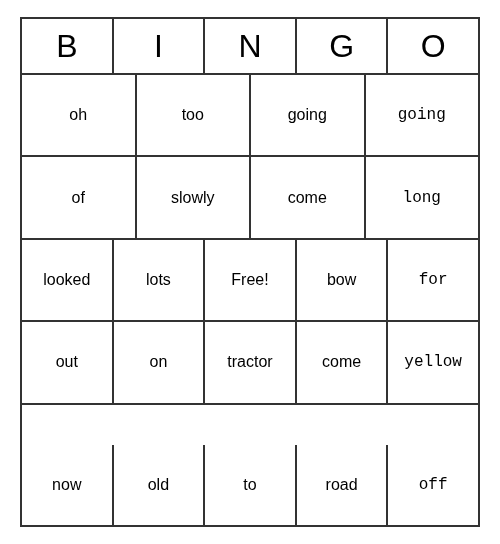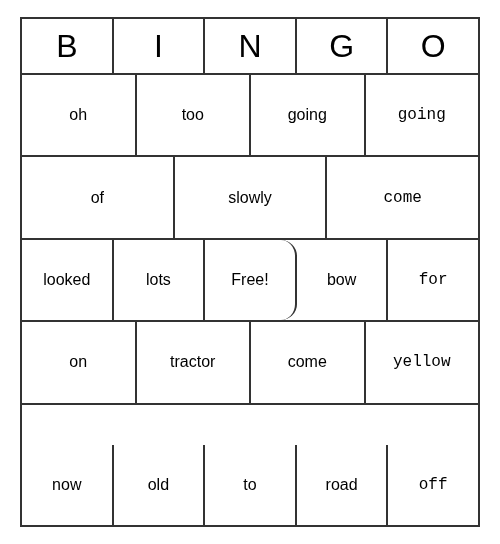--- a/index.html
+++ b/index.html
@@ -74,21 +74,20 @@
       padding: 4px 10px;
     }
 
     .bingo-cell:last-child {
       border-right: none;
       font-family: Liberation Mono, monospace;
     }
 
     .free-cell {
       font-weight: normal;
-      border-radius: 16px;
     }
   </style>
 </head>
 <body>
 
 <div class="bingo-card">
   <div class="bingo-header">
   <div class="bingo-header-cell">B</div>
       <div class="bingo-header-cell">I</div>
       <div class="bingo-header-cell">N</div>
@@ -99,29 +98,31 @@
   <div class="bingo-row">
         <div class="bingo-cell">oh</div>
         <div class="bingo-cell">too</div>
         <div class="bingo-cell">going</div>
         <div class="bingo-cell">going</div>
       </div>
       <div class="bingo-row">
         <div class="bingo-cell">of</div>
         <div class="bingo-cell">slowly</div>
         <div class="bingo-cell">come</div>
+        <div class="bingo-cell">long</div>
       </div>
       <div class="bingo-row">
         <div class="bingo-cell">looked</div>
         <div class="bingo-cell">lots</div>
         <div class="bingo-cell free-cell">Free!</div>
         <div class="bingo-cell">bow</div>
         <div class="bingo-cell">for</div>
       </div>
       <div class="bingo-row">
+        <div class="bingo-cell">out</div>
         <div class="bingo-cell">on</div>
         <div class="bingo-cell">tractor</div>
         <div class="bingo-cell">come</div>
         <div class="bingo-cell">yellow</div>
       </div>
       <div class="bingo-row">
         <div class="bingo-cell">now</div>
         <div class="bingo-cell">old</div>
         <div class="bingo-cell">to</div>
         <div class="bingo-cell">road</div>

